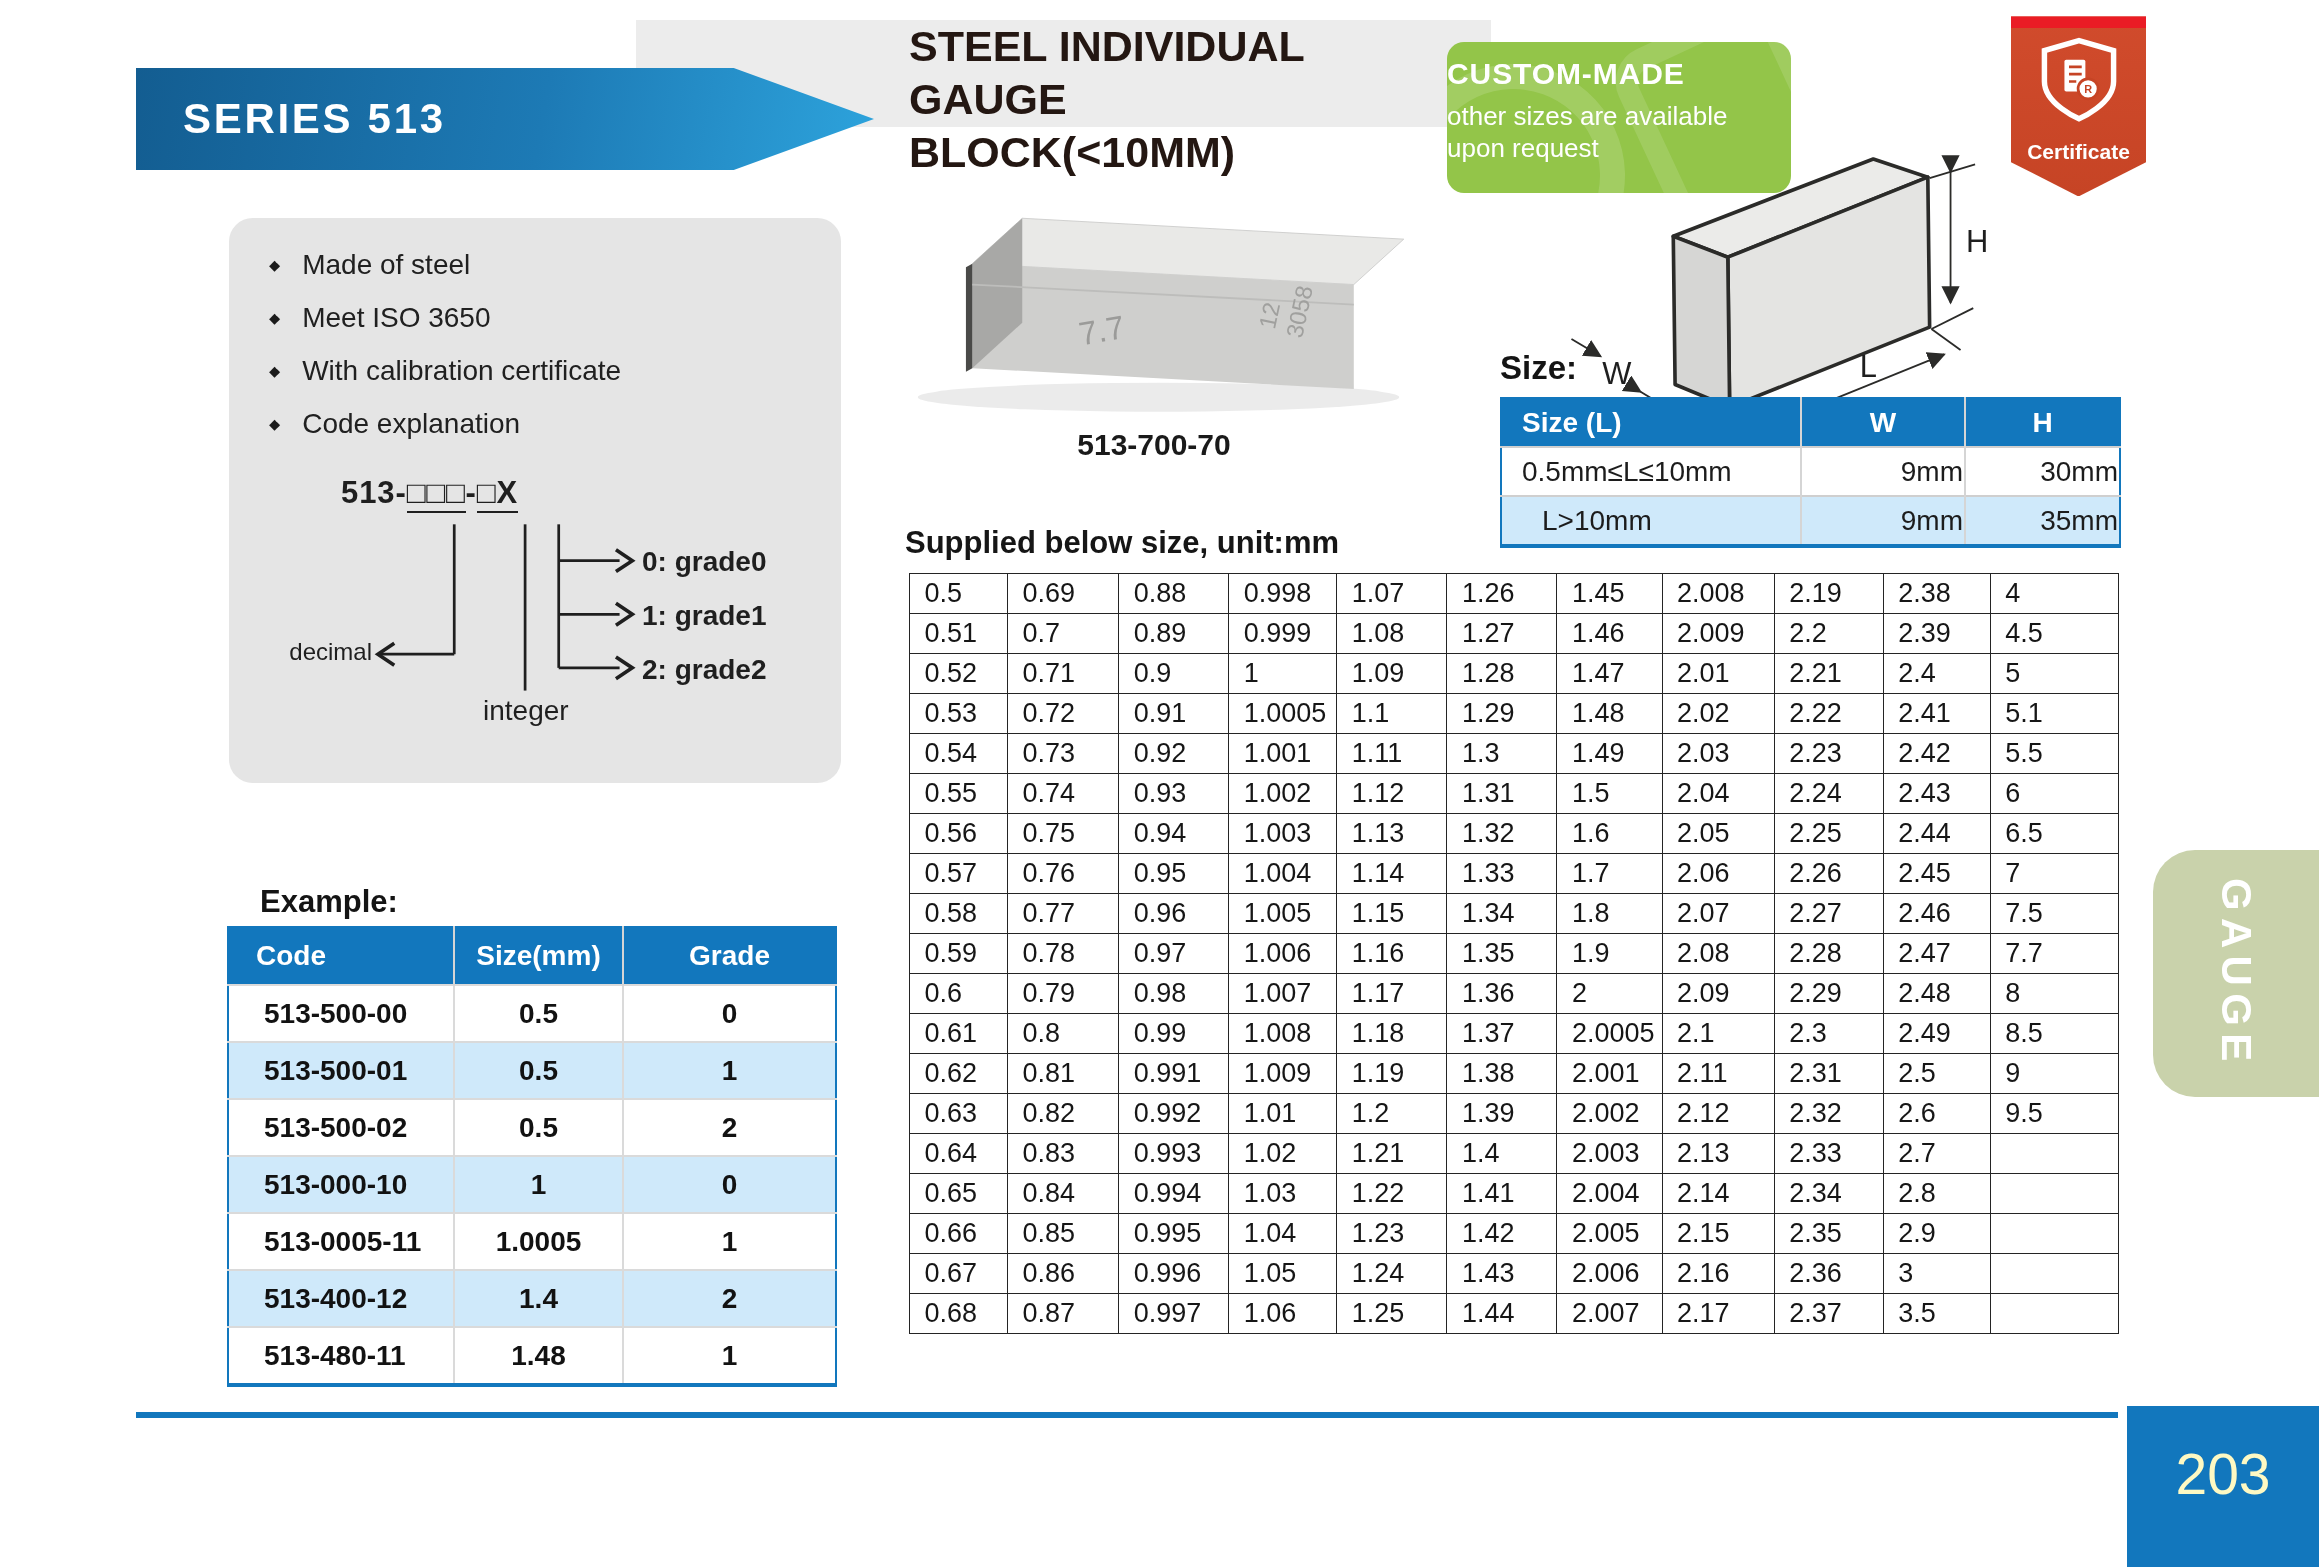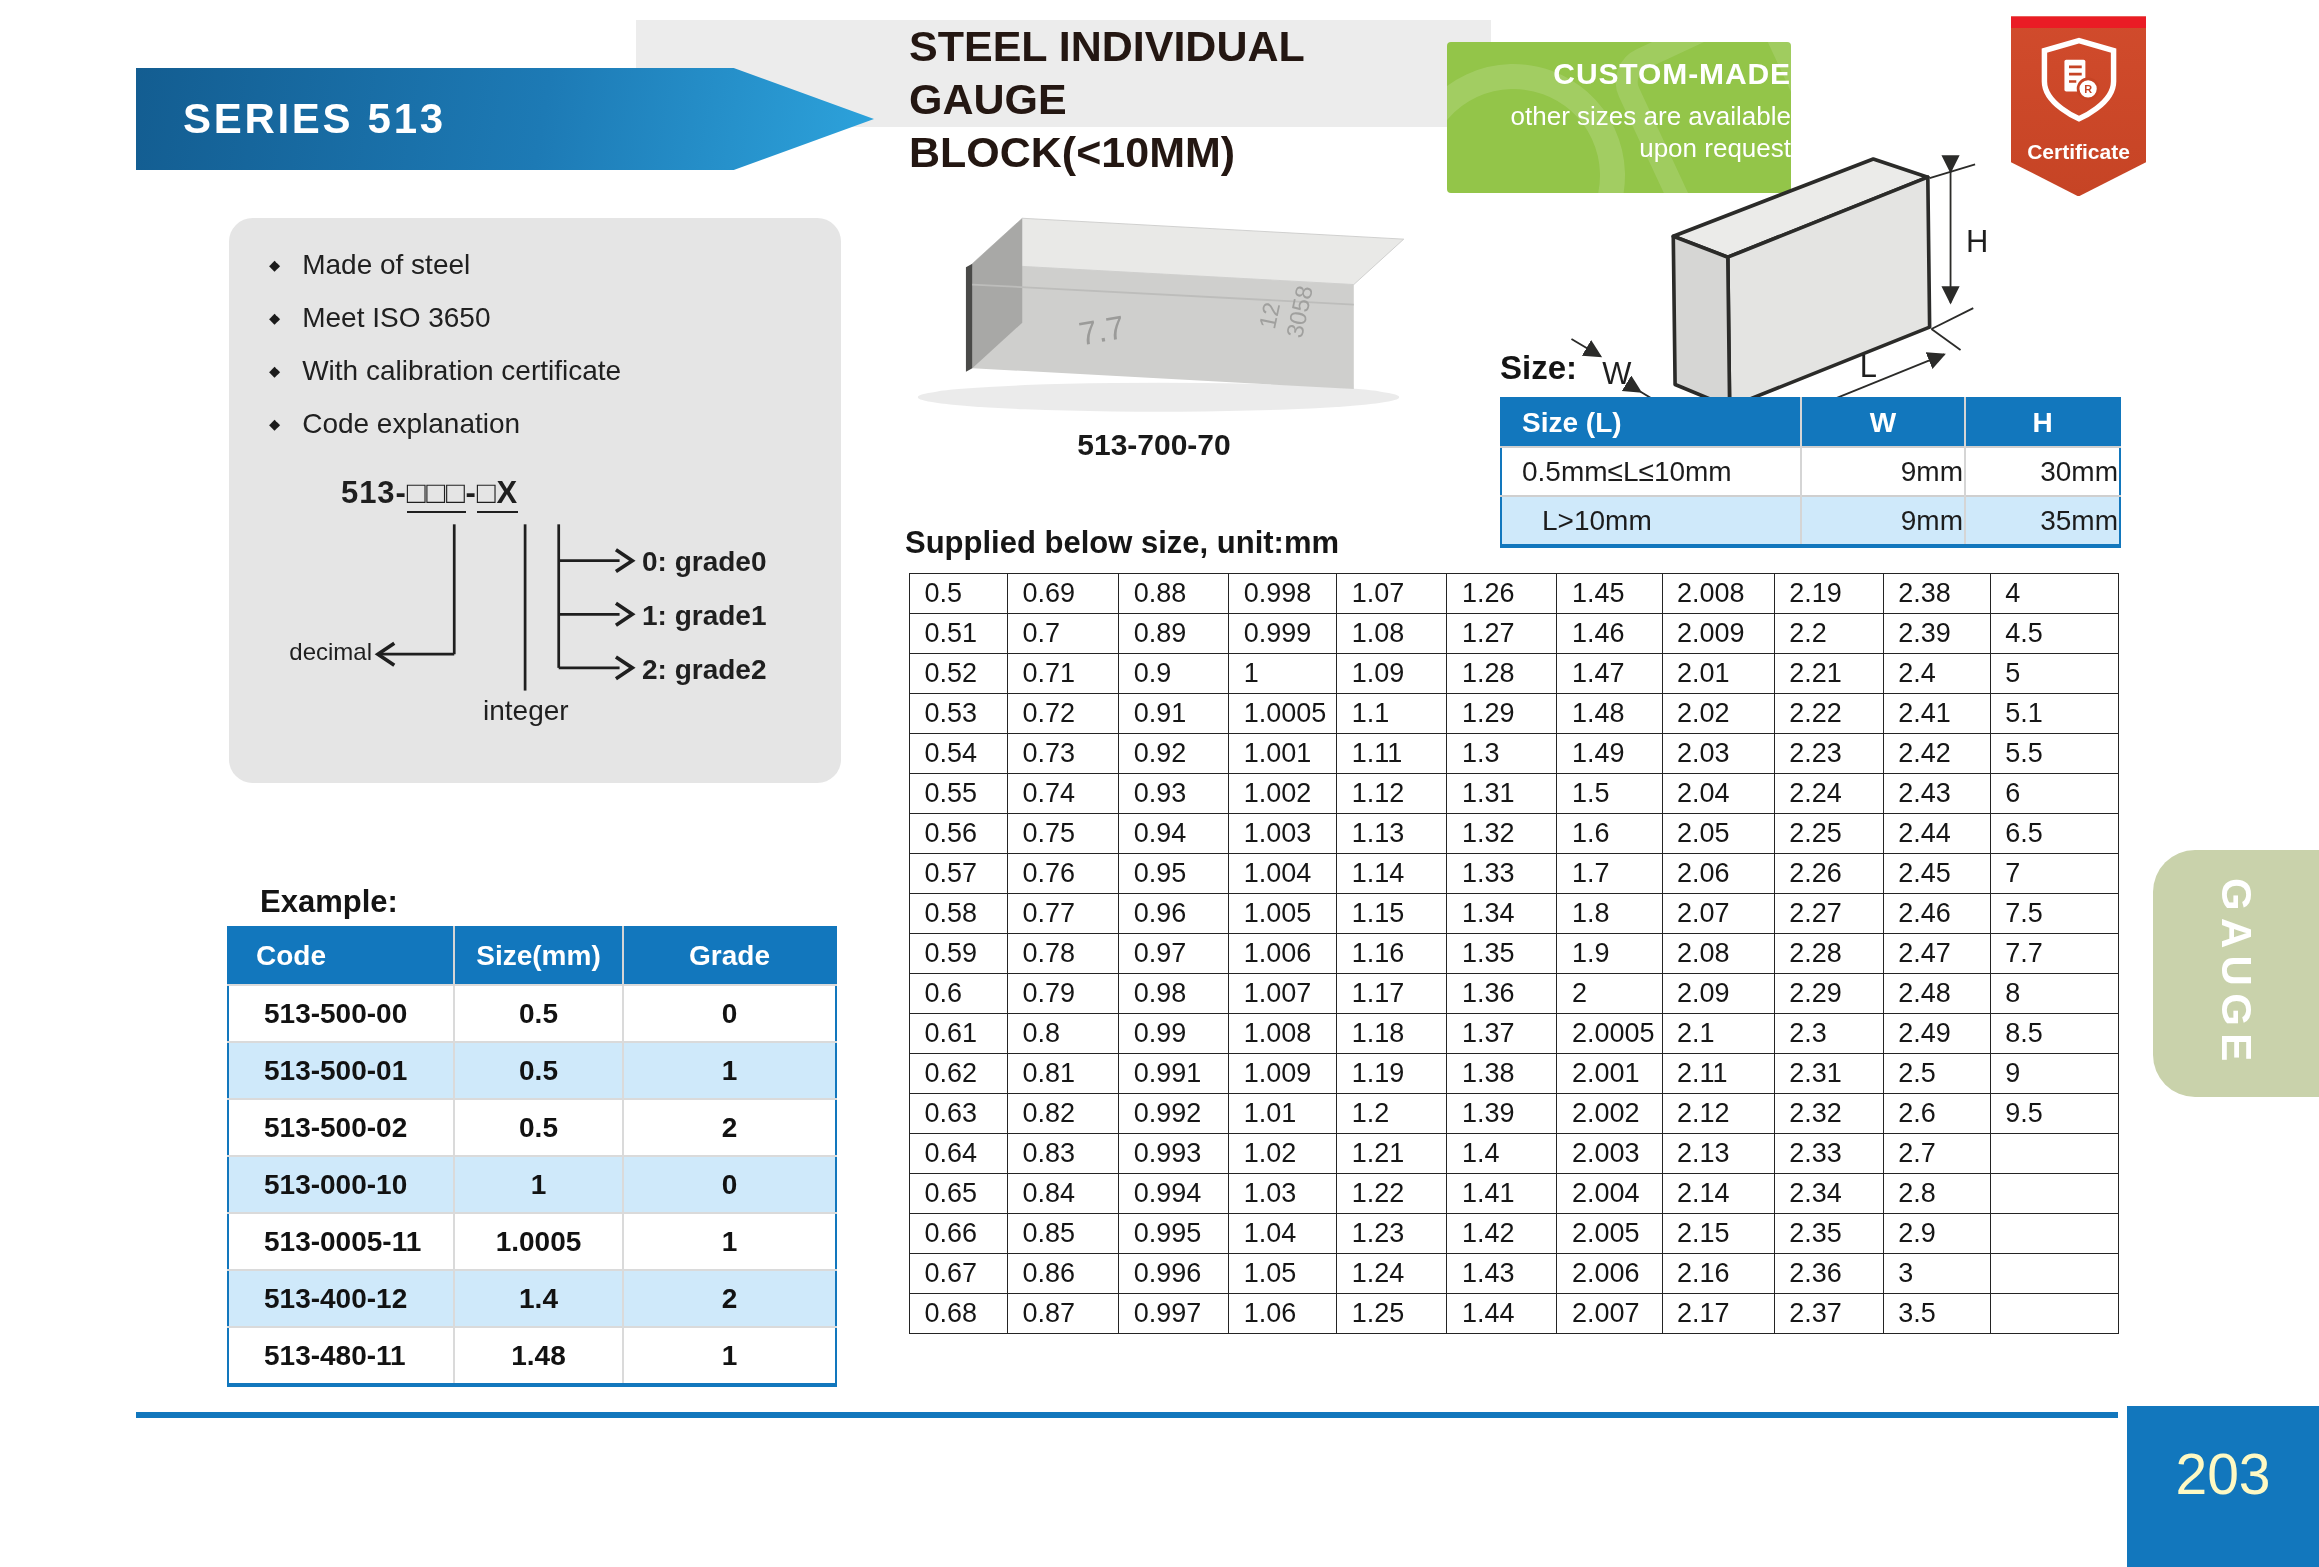--- a/index.html
+++ b/index.html
@@ -12,21 +12,21 @@
   .series-banner{left:136px;top:23px;width:738px;height:102px;
       background:linear-gradient(100deg,#135d91 0%,#1d7ab5 55%,#2da3dc 100%);
       clip-path:polygon(0 0,81% 0,100% 50%,81% 100%,0 100%);margin-top:45px;}
   .series-banner span{display:block;line-height:102px;padding-left:47px;color:#fff;
       font-size:42px;font-weight:700;letter-spacing:2.7px;}
   .page-title{left:909px;top:20px;width:564px;font-size:43px;font-weight:800;
       color:#241712;line-height:53px;letter-spacing:0;}
 
   
   .custom-badge{left:1447px;top:42px;width:344px;height:151px;background:#93c549;
-      border-radius:4px;color:#fff;text-align:right;overflow:hidden;}
+      border-radius:17px;color:#fff;text-align:left;overflow:hidden;}
   .custom-badge::before{content:"";position:absolute;width:173px;height:173px;left:-45px;top:22px;
       border:25.5px solid rgba(255,255,255,0.14);border-radius:50%;transform:rotate(20deg);}
   .custom-badge::after{content:"";position:absolute;width:136px;height:200px;right:-36px;top:-27px;
       border:22px solid rgba(255,255,255,0.12);border-radius:36px;transform:rotate(-25deg);}
   .custom-badge .cb-title{margin-top:14.5px;font-size:30px;font-weight:700;letter-spacing:0.9px;position:relative;z-index:1;}
   .custom-badge .cb-line{font-size:26px;line-height:32px;position:relative;z-index:1;}
   .custom-badge .cb-line.first{margin-top:9px;}
 
   
   .cert-badge{left:2011px;top:16.4px;width:135px;height:180px;

